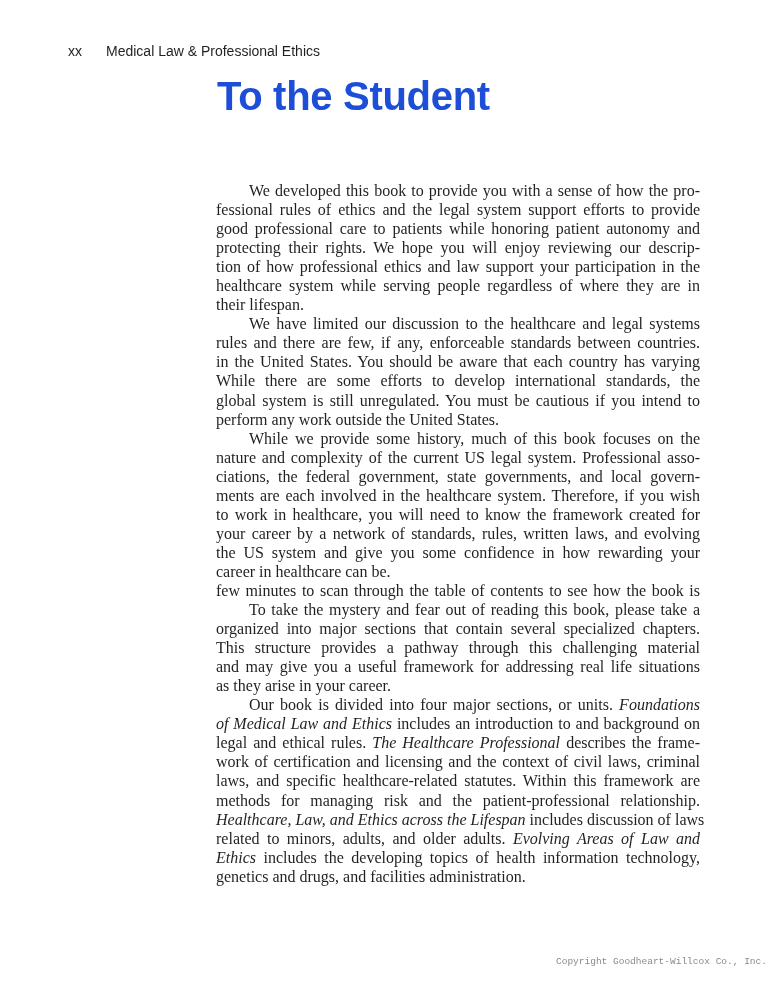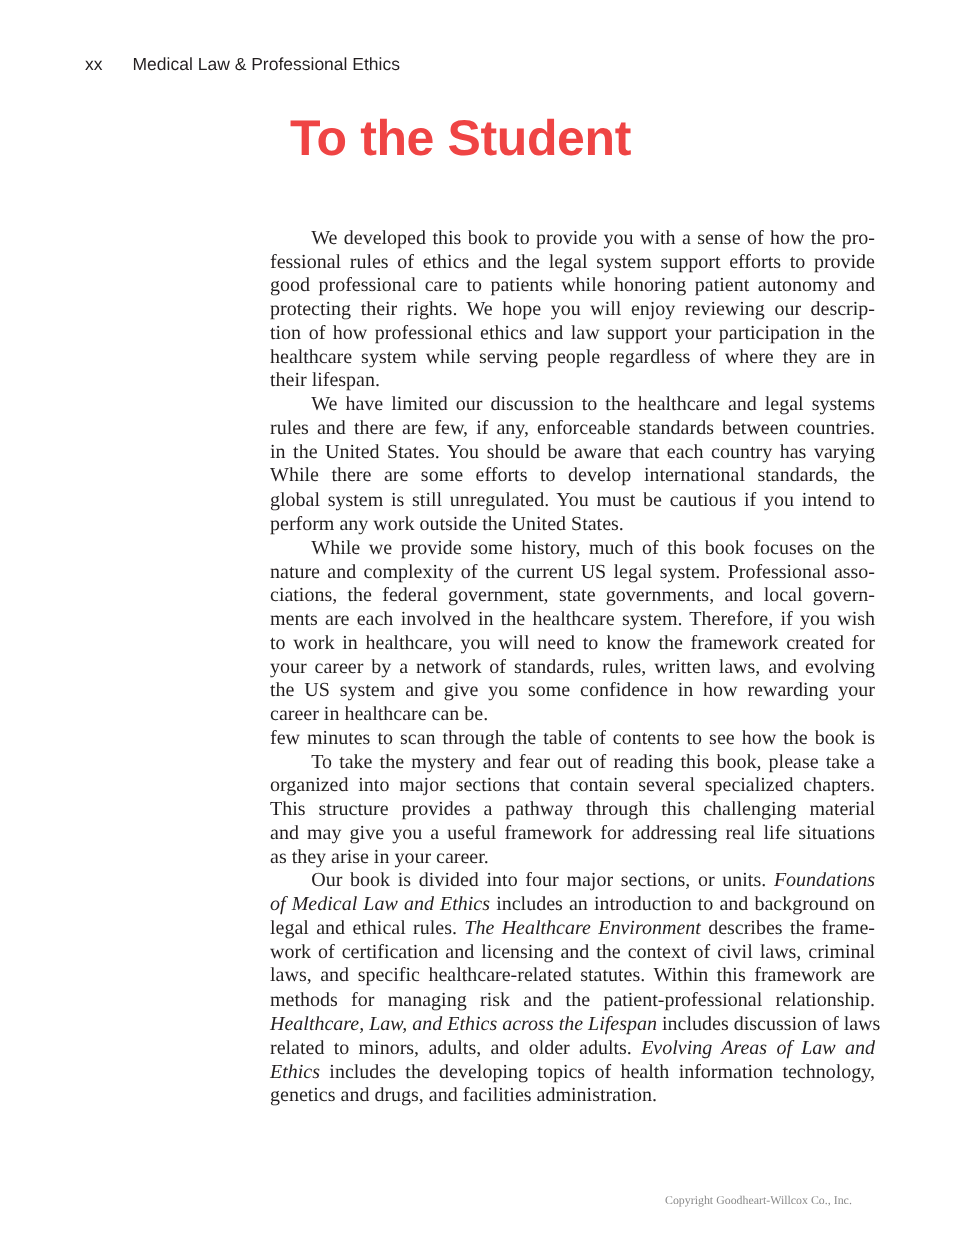--- a/index.html
+++ b/index.html
@@ -1,27 +1,27 @@
 <!DOCTYPE html>
 <html><head>
 <meta charset="utf-8">
 <style>
   html, body { margin: 0; padding: 0; background: #ffffff; }
   body { width: 774px; height: 997px; position: relative; overflow: hidden; }
   .running-head { position: absolute; top: 43px; left: 36px; font-family: "Liberation Sans", sans-serif; font-size: 14px; color: #231f20; }
   .running-head .folio { position: absolute; left: 0; top: 0; margin-left: 32px; }
   .running-head .book-title { position: absolute; left: 70px; top: 0; white-space: nowrap; }
-  .page-title { position: absolute; top: 73px; left: 216px; margin: 16px; font-family: "Liberation Sans", sans-serif; font-weight: bold; font-size: 40px; color: #ef4444; letter-spacing: -0.3px; white-space: nowrap; }
+  .page-title { position: absolute; top: 73px; left: 216px; margin: 1px; font-family: "Liberation Sans", sans-serif; font-weight: bold; font-size: 40px; color: #1d4ed8; letter-spacing: -0.3px; white-space: nowrap; }
   .body-text { position: absolute; top: 181px; left: 216px; width: 484px; font-family: "DejaVu Serif", "Liberation Serif", serif; font-size: 14.6px; color: #231f20; }
   .line { height: 19.05px; line-height: 19.05px; white-space: nowrap; text-align: justify; text-align-last: justify; overflow: visible; }
   .line.last { text-align-last: left; }
   .line.indent { padding-left: 33px; }
   .body-text { font-family: "Liberation Serif", serif; font-size: 16px; }
   em { font-style: italic; }
-  .copyright { position: absolute; top: 956px; left: 532px; font-family: Liberation Serif, serif; font-size: 9.5px; color: #8a8a8a; white-space: nowrap; }
+  .copyright { position: absolute; top: 956px; left: 556px; font-family: Liberation Mono, monospace; font-size: 9.5px; color: #8a8a8a; white-space: nowrap; }
 </style>
 </head>
 <body>
 
 <div class="running-head">
   <span class="folio">xx</span>
   <span class="book-title">Medical Law &amp; Professional Ethics</span>
 </div>
 
 <h1 class="page-title">To the Student</h1>
@@ -58,21 +58,21 @@
       <div class="line"><span>few minutes to scan through the table of contents to see how the book is</span></div>
       <div class="line indent"><span>To take the mystery and fear out of reading this book, please take a</span></div>
       <div class="line"><span>organized into major sections that contain several specialized chapters.</span></div>
       <div class="line"><span>This structure provides a pathway through this challenging material</span></div>
       <div class="line"><span>and may give you a useful framework for addressing real life situations</span></div>
       <div class="line last"><span>as they arise in your career.</span></div>
     </div>
     <div>
       <div class="line indent"><span>Our book is divided into four major sections, or units. </span><em>Foundations</em></div>
       <div class="line"><em>of Medical Law and Ethics</em><span> includes an introduction to and background on</span></div>
-      <div class="line"><span>legal and ethical rules. </span><em>The Healthcare Environment</em><span> describes the frame-</span></div>
+      <div class="line"><span>legal and ethical rules. </span><em>The Healthcare Professional</em><span> describes the frame-</span></div>
       <div class="line"><span>work of certification and licensing and the context of civil laws, criminal</span></div>
       <div class="line"><span>laws, and specific healthcare-related statutes. Within this framework are</span></div>
       <div class="line"><span>methods for managing risk and the patient-professional relationship.</span></div>
       <div class="line"><em>Healthcare, Law, and Ethics across the Lifespan</em><span> includes discussion of laws</span></div>
       <div class="line"><span>related to minors, adults, and older adults. </span><em>Evolving Areas of Law and</em></div>
       <div class="line"><em>Ethics</em><span> includes the developing topics of health information technology,</span></div>
       <div class="line last"><span>genetics and drugs, and facilities administration.</span></div>
     </div>
   </div>
 

